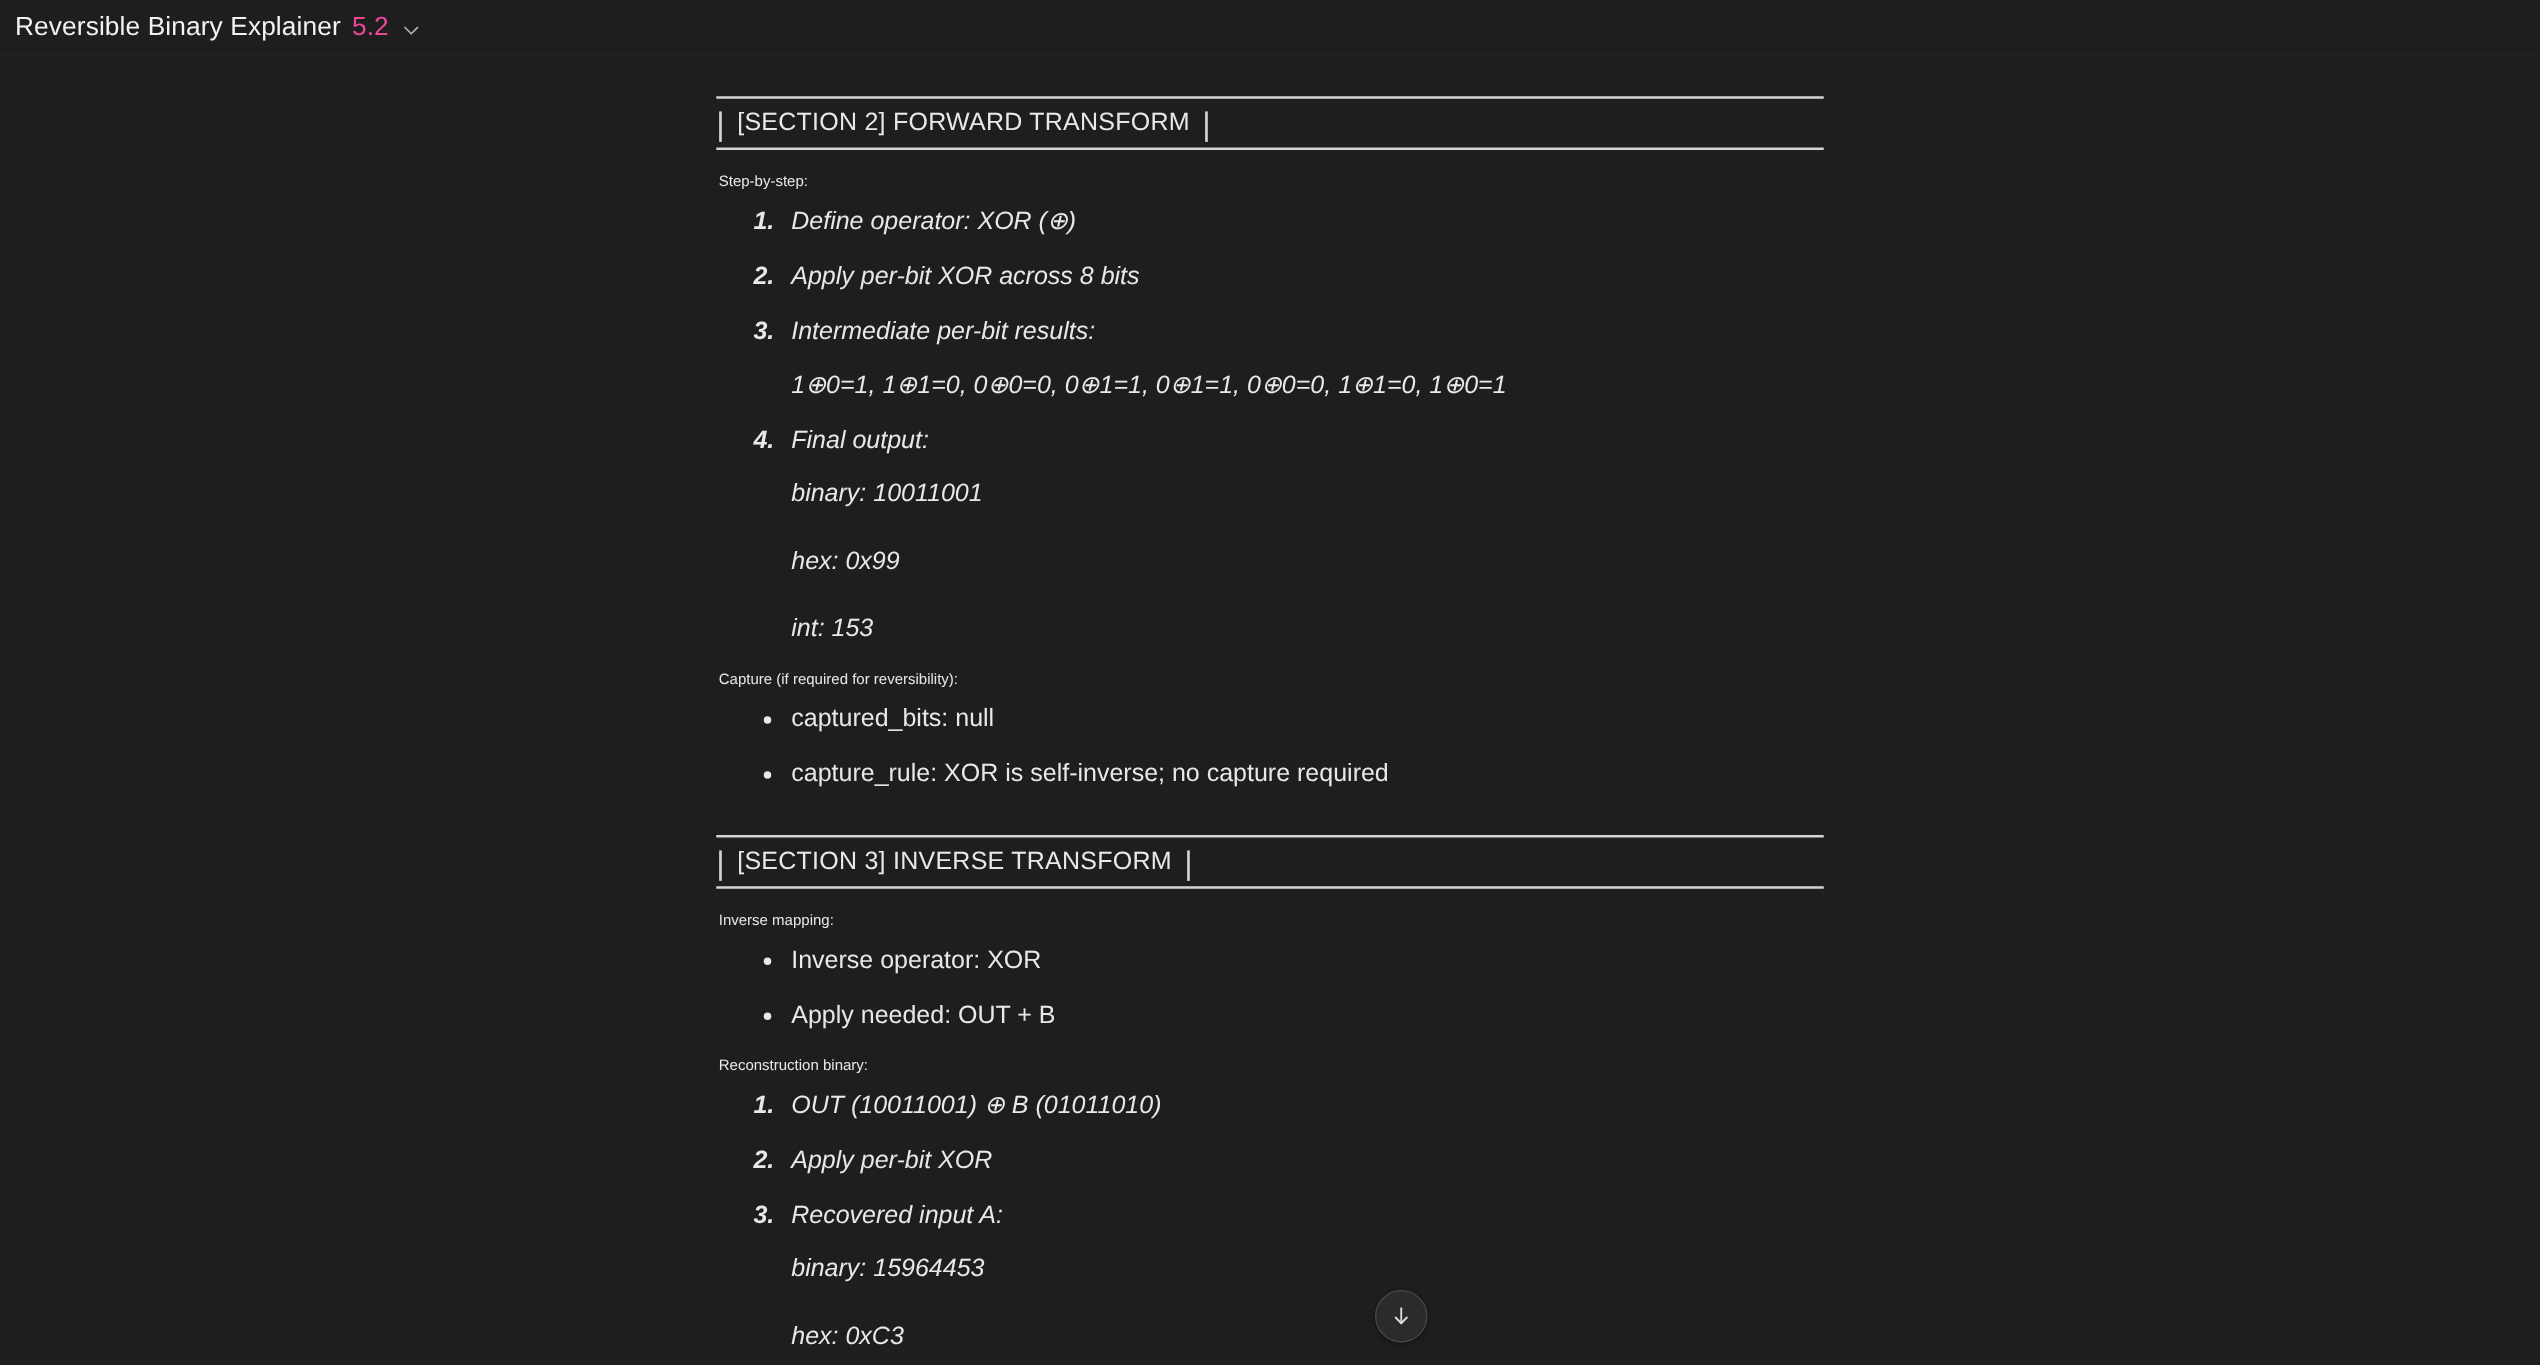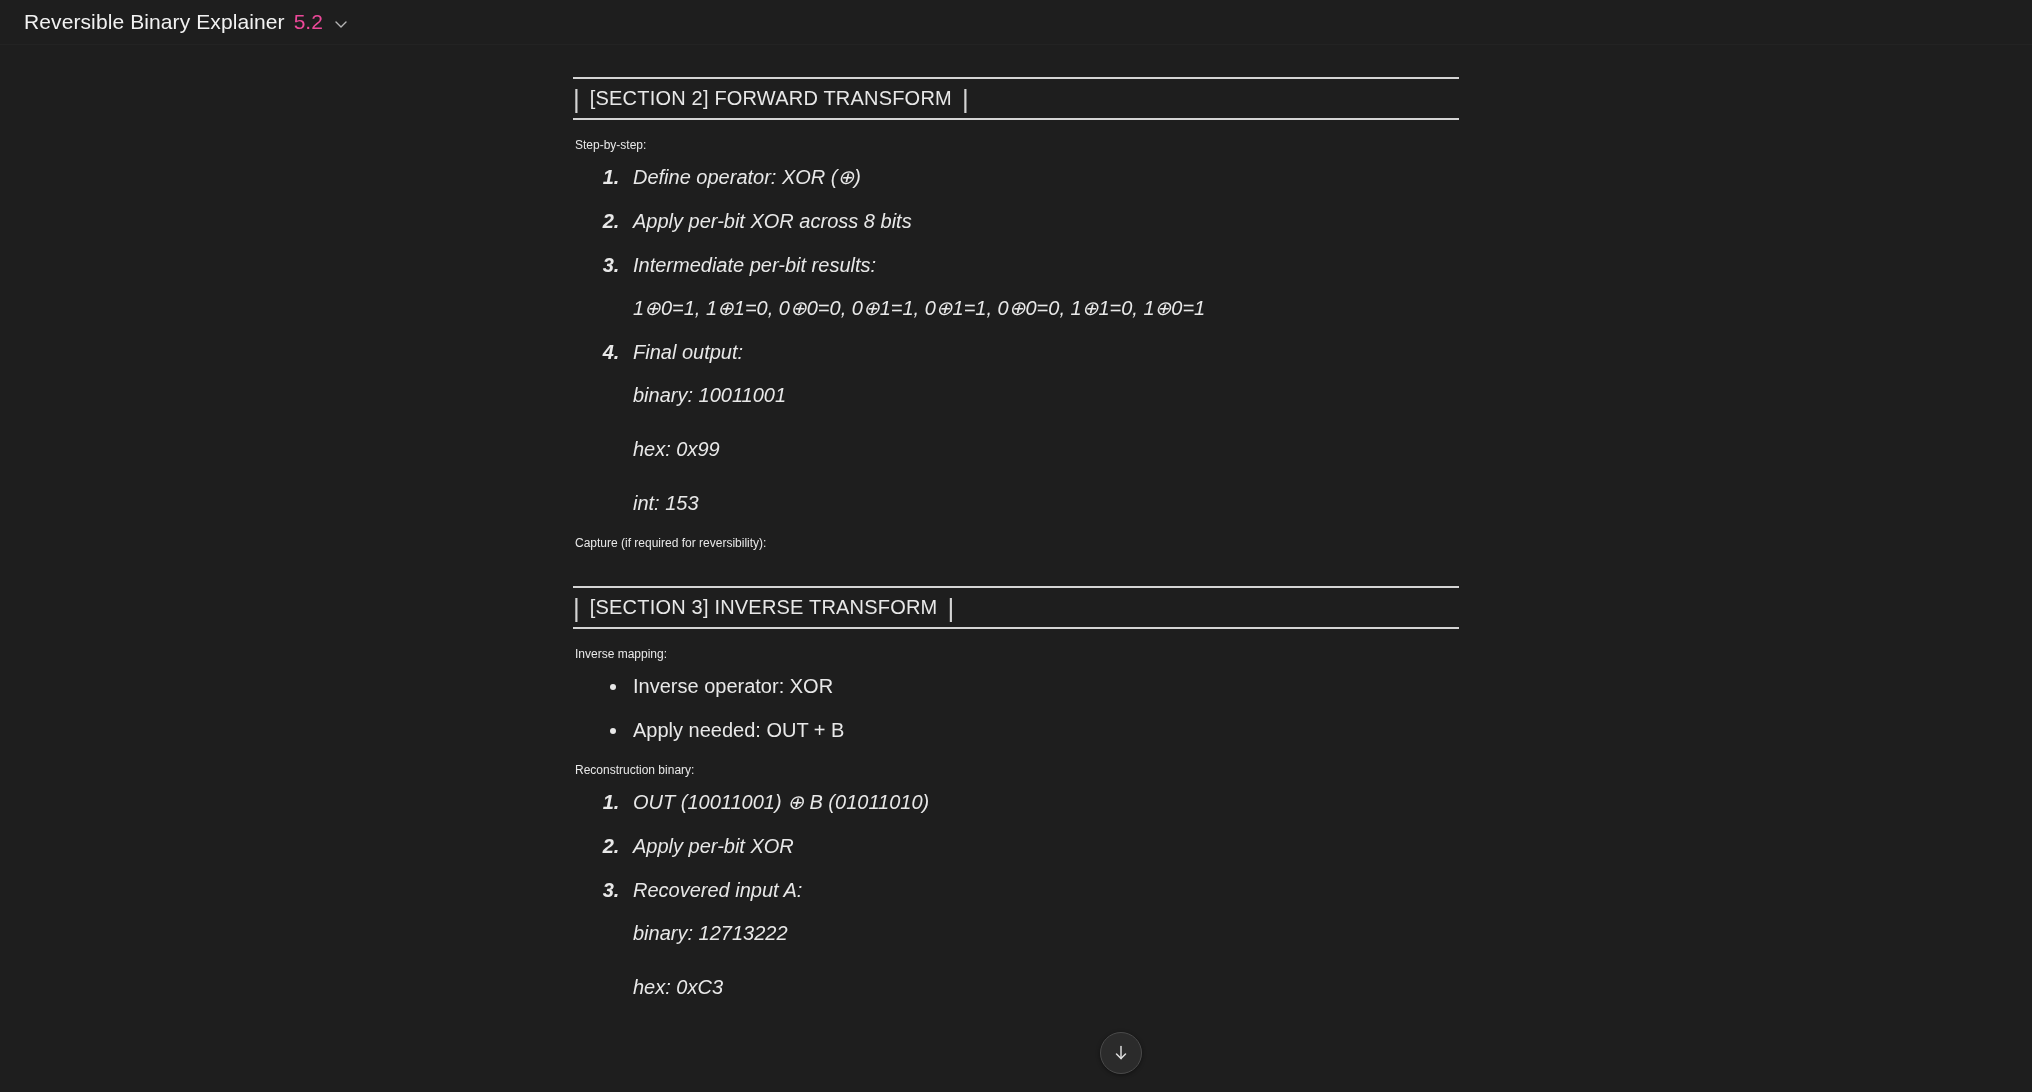--- a/index.html
+++ b/index.html
@@ -21,21 +21,21 @@
     position:relative;
   }
 
   
   .topbar{
     height:45px;
     width:100%;
     background:var(--topbar-bg);
     display:flex;
     align-items:center;
-    padding-left:24px;
+    padding-left:12px;
     border-bottom:1px solid #232323;
     position:relative;
     z-index:5;
   }
   .app-title{
     font-size:21px;
     font-weight:400;
     color:#f2f2f2;
     letter-spacing:.1px;
   }
@@ -196,20 +196,24 @@
       <li>
         <span>Final output:</span>
         <div class="sub">binary: 10011001</div>
         <div class="sub">hex: 0x99</div>
         <div class="sub">int: 153</div>
       </li>
     </ol>
 
     <p class="lead">Capture (if required for reversibility):</p>
 
+    <ul class="bullets">
+      <li>captured_bits: null</li>
+      <li>capture_rule: XOR is self-inverse; no capture required</li>
+    </ul>
 
     <div class="banner" style="margin-top:34px;">
       <div class="rule top"></div>
       <div class="label-row">
         <span class="pipe">|</span>
         <span class="label">[SECTION 3] INVERSE TRANSFORM</span>
         <span class="pipe">|</span>
         <span class="spacer"></span>
       </div>
       <div class="rule bottom"></div>
@@ -226,21 +230,21 @@
 
     <ol class="steps">
       <li>
         <span>OUT (10011001) ⊕ B (01011010)</span>
       </li>
       <li>
         <span>Apply per-bit XOR</span>
       </li>
       <li>
         <span>Recovered input A:</span>
-        <div class="sub">binary: 12713222</div>
+        <div class="sub">binary: 15964453</div>
         <div class="sub">hex: 0xC3</div>
         
       </li>
     </ol>
 
   </div>
 </div>
 
 <div class="scroll-btn">
   <span>

